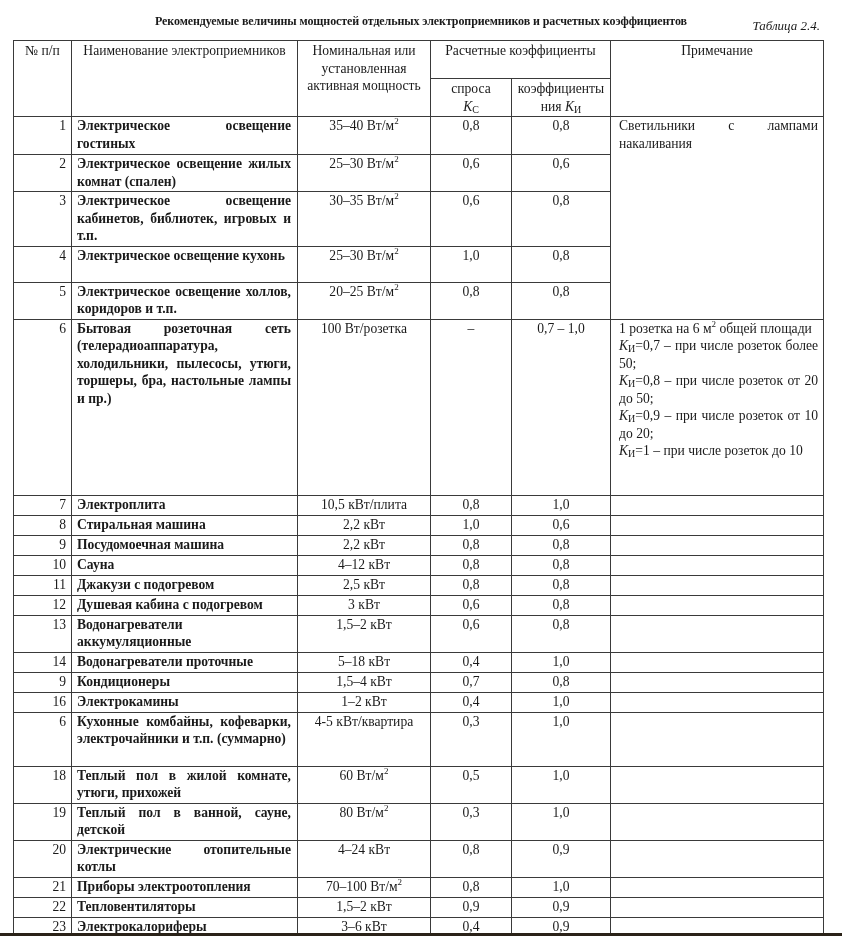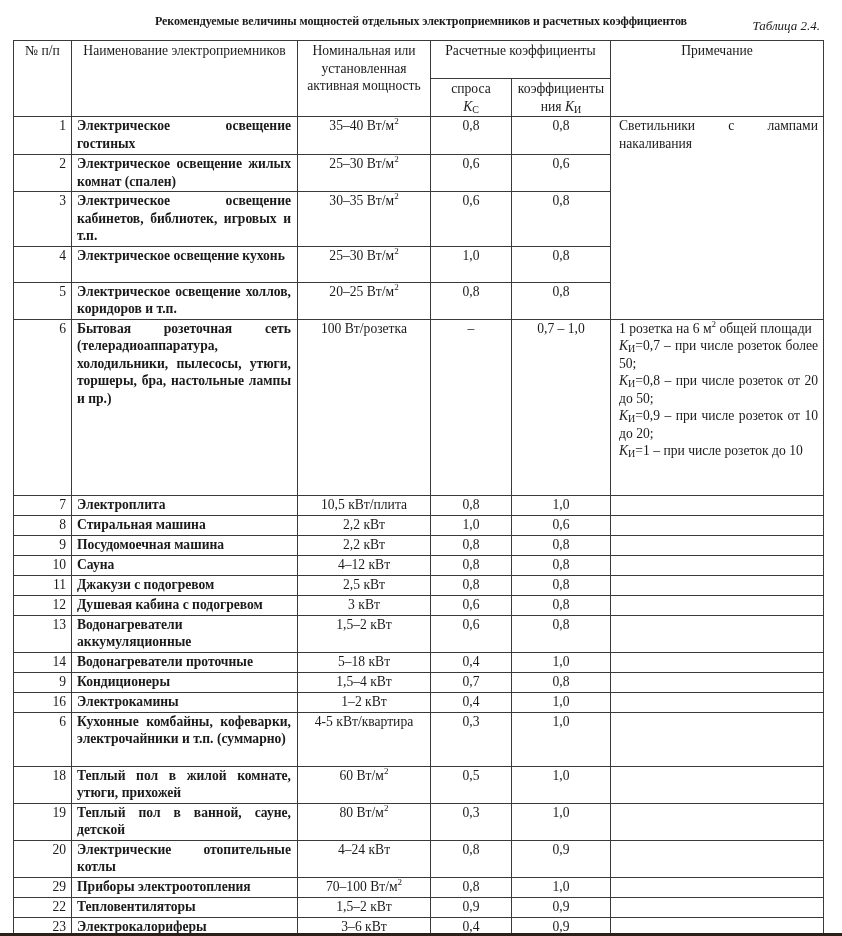--- a/index.html
+++ b/index.html
@@ -230,21 +230,21 @@
       </tr>
       <tr style="height: 36px;">
         <td class="num">20</td>
         <td class="name">Электрические отопительные котлы</td>
         <td class="c"><span>4–24 кВт</span></td>
         <td class="c">0,8</td>
         <td class="c">0,9</td>
         <td class="note"></td>
       </tr>
       <tr style="height: 20px;">
-        <td class="num">29</td>
+        <td class="num">21</td>
         <td class="name">Приборы электроотопления</td>
         <td class="c"><span>70–100 Вт/м</span><sup>2</sup></td>
         <td class="c">0,8</td>
         <td class="c">1,0</td>
         <td class="note"></td>
       </tr>
       <tr style="height: 20px;">
         <td class="num">22</td>
         <td class="name">Тепловентиляторы</td>
         <td class="c"><span>1,5–2 кВт</span></td>

